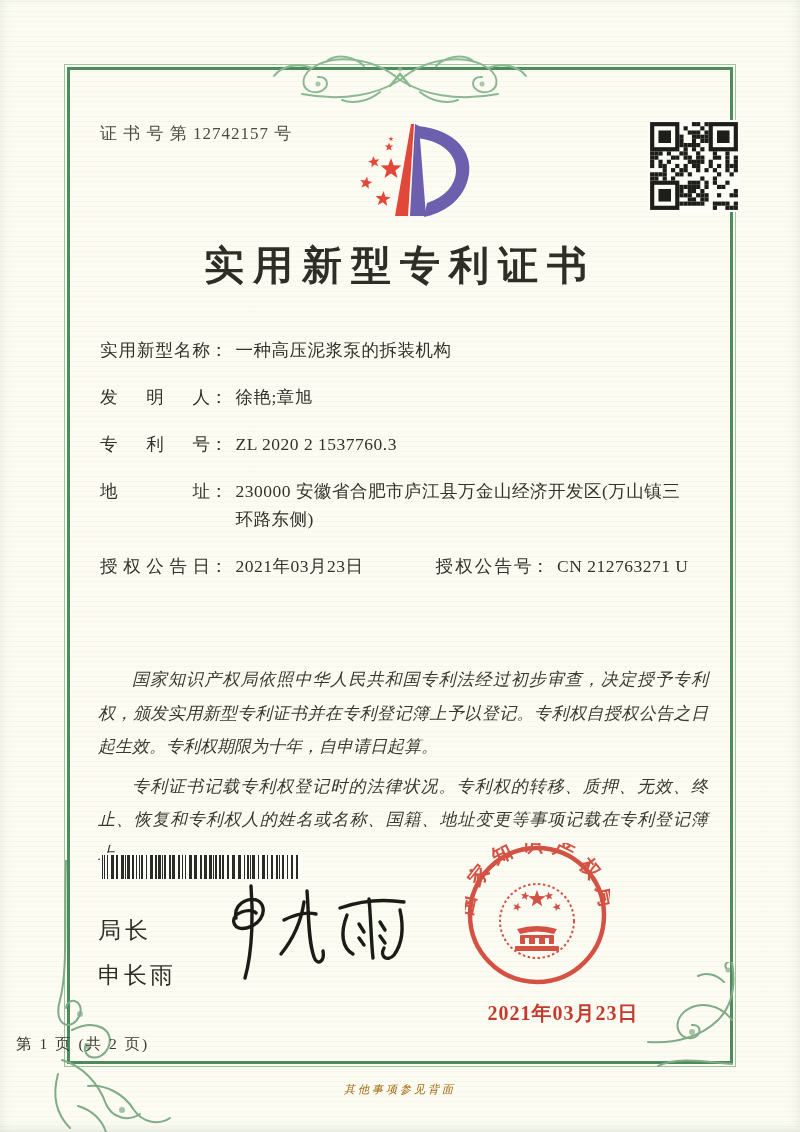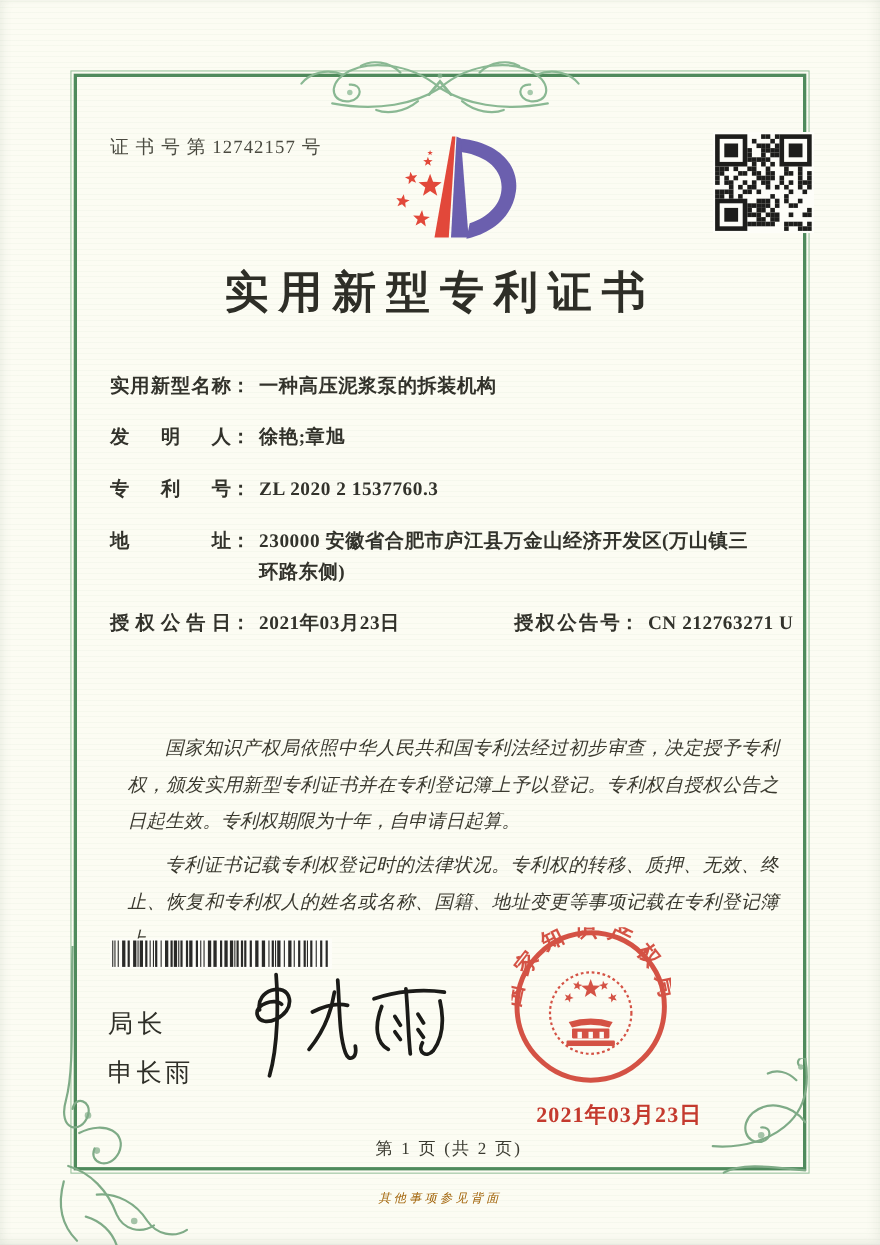--- a/index.html
+++ b/index.html
@@ -24,44 +24,44 @@
     position:absolute;inset:2px;
     border:3px solid #4f8a5c;
   }
   .abs{position:absolute;}
   .cert-no{left:100px;top:122px;font-size:17px;letter-spacing:1px;color:#4a4a40;}
   .title{
     left:0;right:0;top:238px;text-align:center;
     font-size:40px;font-weight:bold;letter-spacing:9px;color:#2e2e27;
   }
   .fields{left:100px;top:336px;width:616px;font-size:17.5px;}
-  .frow{margin-bottom:19px;line-height:28px;white-space:nowrap;font-weight:bold;}
+  .frow{margin-bottom:19px;line-height:28px;white-space:nowrap;}
   .frow.tall{white-space:normal;}
   .flabel{display:inline-block;width:110px;text-align:justify;text-align-last:justify;vertical-align:top;}
   .fcolon{display:inline-block;margin-right:8px;vertical-align:top;}
   .fvalue{display:inline-block;letter-spacing:.5px;vertical-align:top;}
   .fvalue.wrap{width:445px;white-space:normal;}
-  .frow.double{display:flex;gap:32px;}
+  .frow.double{display:flex;}
   .frow.double .second{margin-left:72px;}
   .frow.double .second .flabel{width:96px;}
   .body-text{
     left:98px;top:663px;width:610px;
     font-size:17px;line-height:33.5px;font-style:italic;color:#3a392f;
     text-align:justify;
   }
-  .body-text p{margin:0 0 6px 18px;text-indent:2em;}
+  .body-text p{margin:0 0 6px 0;text-indent:2em;}
   .barcode-wrap{left:100px;top:853px;}
   .signer{left:98px;top:915px;font-size:23px;letter-spacing:4px;color:#2f2f28;
     font-family:"Liberation Sans","DejaVu Sans",sans-serif;}
   .signer .name{margin-top:14px;letter-spacing:3px;text-align:center;}
   .signature{left:208px;top:878px;}
   .seal{left:465px;top:843px;}
   .seal-date{left:468px;top:1000px;width:190px;text-align:center;
     font-size:20px;color:#c43a2e;letter-spacing:1px;font-weight:bold;}
-  .page-info{left:16px;right:0;top:1034px;text-align:center;font-size:15.5px;letter-spacing:2px;color:#3a3a30;}
+  .page-info{left:16px;right:0;top:1034px;font-size:15.5px;letter-spacing:2px;color:#3a3a30;}
   .back-note{left:0;right:0;top:1082px;text-align:center;font-size:11px;
     font-style:italic;letter-spacing:3px;color:#a16207;}
   svg{display:block;}
 </style>
 </head>
 <body>
 
 <div class="paper-texture"></div>
 
 <div class="frame-outer">

